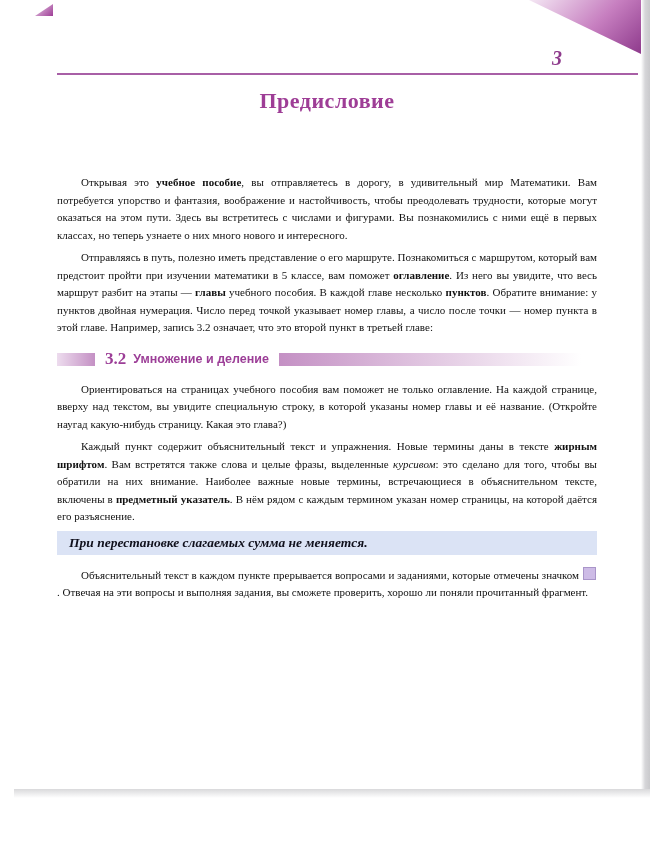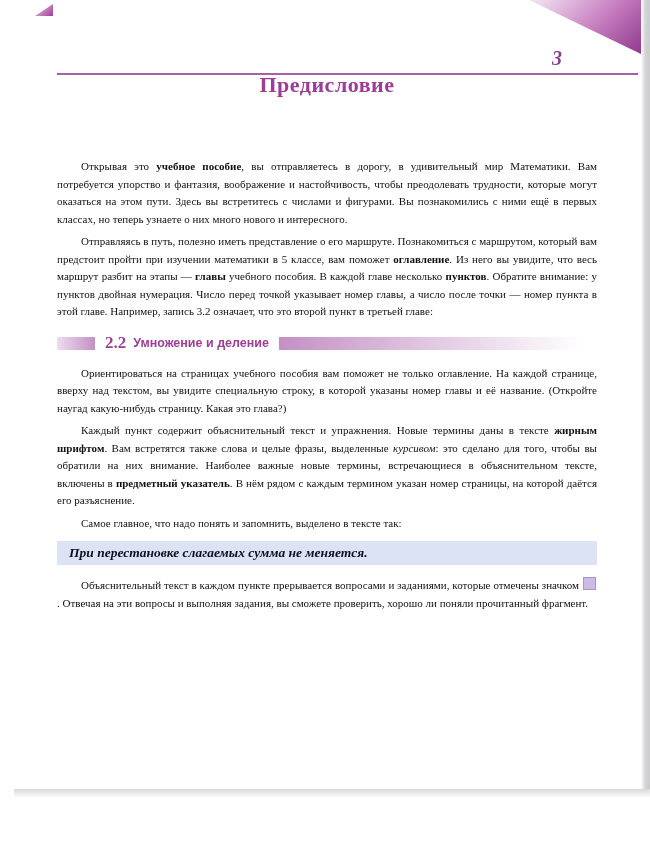--- a/index.html
+++ b/index.html
@@ -34,21 +34,21 @@
   .page-number{
     position:absolute;top:47px;right:88px;
     font-size:20px;font-weight:bold;font-style:italic;
     color:var(--page-number-purple,#8e3a8c);
   }
   .top-rule{
     position:absolute;top:73px;left:57px;right:12px;height:2px;
     background:var(--rule-purple,#a85fa6);
   }
   .content{
-    position:absolute;top:72px;left:57px;width:540px;
+    position:absolute;top:88px;left:57px;width:540px;
   }
   .title{
     margin:0 0 60px 0;
     text-align:center;
     font-size:22px;font-weight:bold;
     letter-spacing:0.5px;
     color:var(--accent-purple,#9e3d96);
   }
   .para{
     margin:0 0 5px 0;
@@ -111,28 +111,27 @@
 
   <div class="content">
 
     <h1 class="title">Предисловие</h1>
 
     <p class="para"><span>Открывая это </span><span class="b">учебное пособие</span><span>, вы отправляетесь в дорогу, в удивительный мир Математики. Вам потребуется упорство и фантазия, воображение и настойчивость, чтобы преодолевать трудности, которые могут оказаться на этом пути. Здесь вы встретитесь с числами и фигурами. Вы познакомились с ними ещё в первых классах, но теперь узнаете о них много нового и интересного.</span></p>
     <p class="para"><span>Отправляясь в путь, полезно иметь представление о его маршруте. Познакомиться с маршрутом, который вам предстоит пройти при изучении математики в 5 классе, вам поможет </span><span class="b">оглавление</span><span>. Из него вы увидите, что весь маршрут разбит на этапы — </span><span class="b">главы</span><span> учебного пособия. В каждой главе несколько </span><span class="b">пунктов</span><span>. Обратите внимание: у пунктов двойная нумерация. Число перед точкой указывает номер главы, а число после точки — номер пункта в этой главе. Например, запись 3.2 означает, что это второй пункт в третьей главе:</span></p>
 
     <div class="section-header">
       <span class="bar-left"></span>
-      <span class="sec-num">2.2</span>
+      <span class="sec-num">3.2</span>
       <span class="sec-title">Умножение и деление</span>
       <span class="bar-right"></span>
     </div>
 
     <p class="para"><span>Ориентироваться на страницах учебного пособия вам поможет не только оглавление. На каждой странице, вверху над текстом, вы увидите специальную строку, в которой указаны номер главы и её название. (Откройте наугад какую-нибудь страницу. Какая это глава?)</span></p>
     <p class="para"><span>Каждый пункт содержит объяснительный текст и упражнения. Новые термины даны в тексте </span><span class="b">жирным шрифтом</span><span>. Вам встретятся также слова и целые фразы, выделенные </span><span class="i">курсивом</span><span>: это сделано для того, чтобы вы обратили на них внимание. Наиболее важные новые термины, встречающиеся в объяснительном тексте, включены в </span><span class="b">предметный указатель</span><span>. В нём рядом с каждым термином указан номер страницы, на которой даётся его разъяснение.</span></p>
-    <p class="para p5"><span>Самое главное, что надо понять и запомнить, выделено в тексте так:</span></p>
 
     <div class="highlight-box">
       <span>При перестановке слагаемых сумма не меняется.</span>
     </div>
 
     <p class="para"><span>Объяснительный текст в каждом пункте прерывается вопросами и заданиями, которые отмечены значком </span><span class="marker-icon"></span><span>. Отвечая на эти вопросы и выполняя задания, вы сможете проверить, хорошо ли поняли прочитанный фрагмент.</span></p>
 
   </div>
 
   <div class="edge-right"></div>

